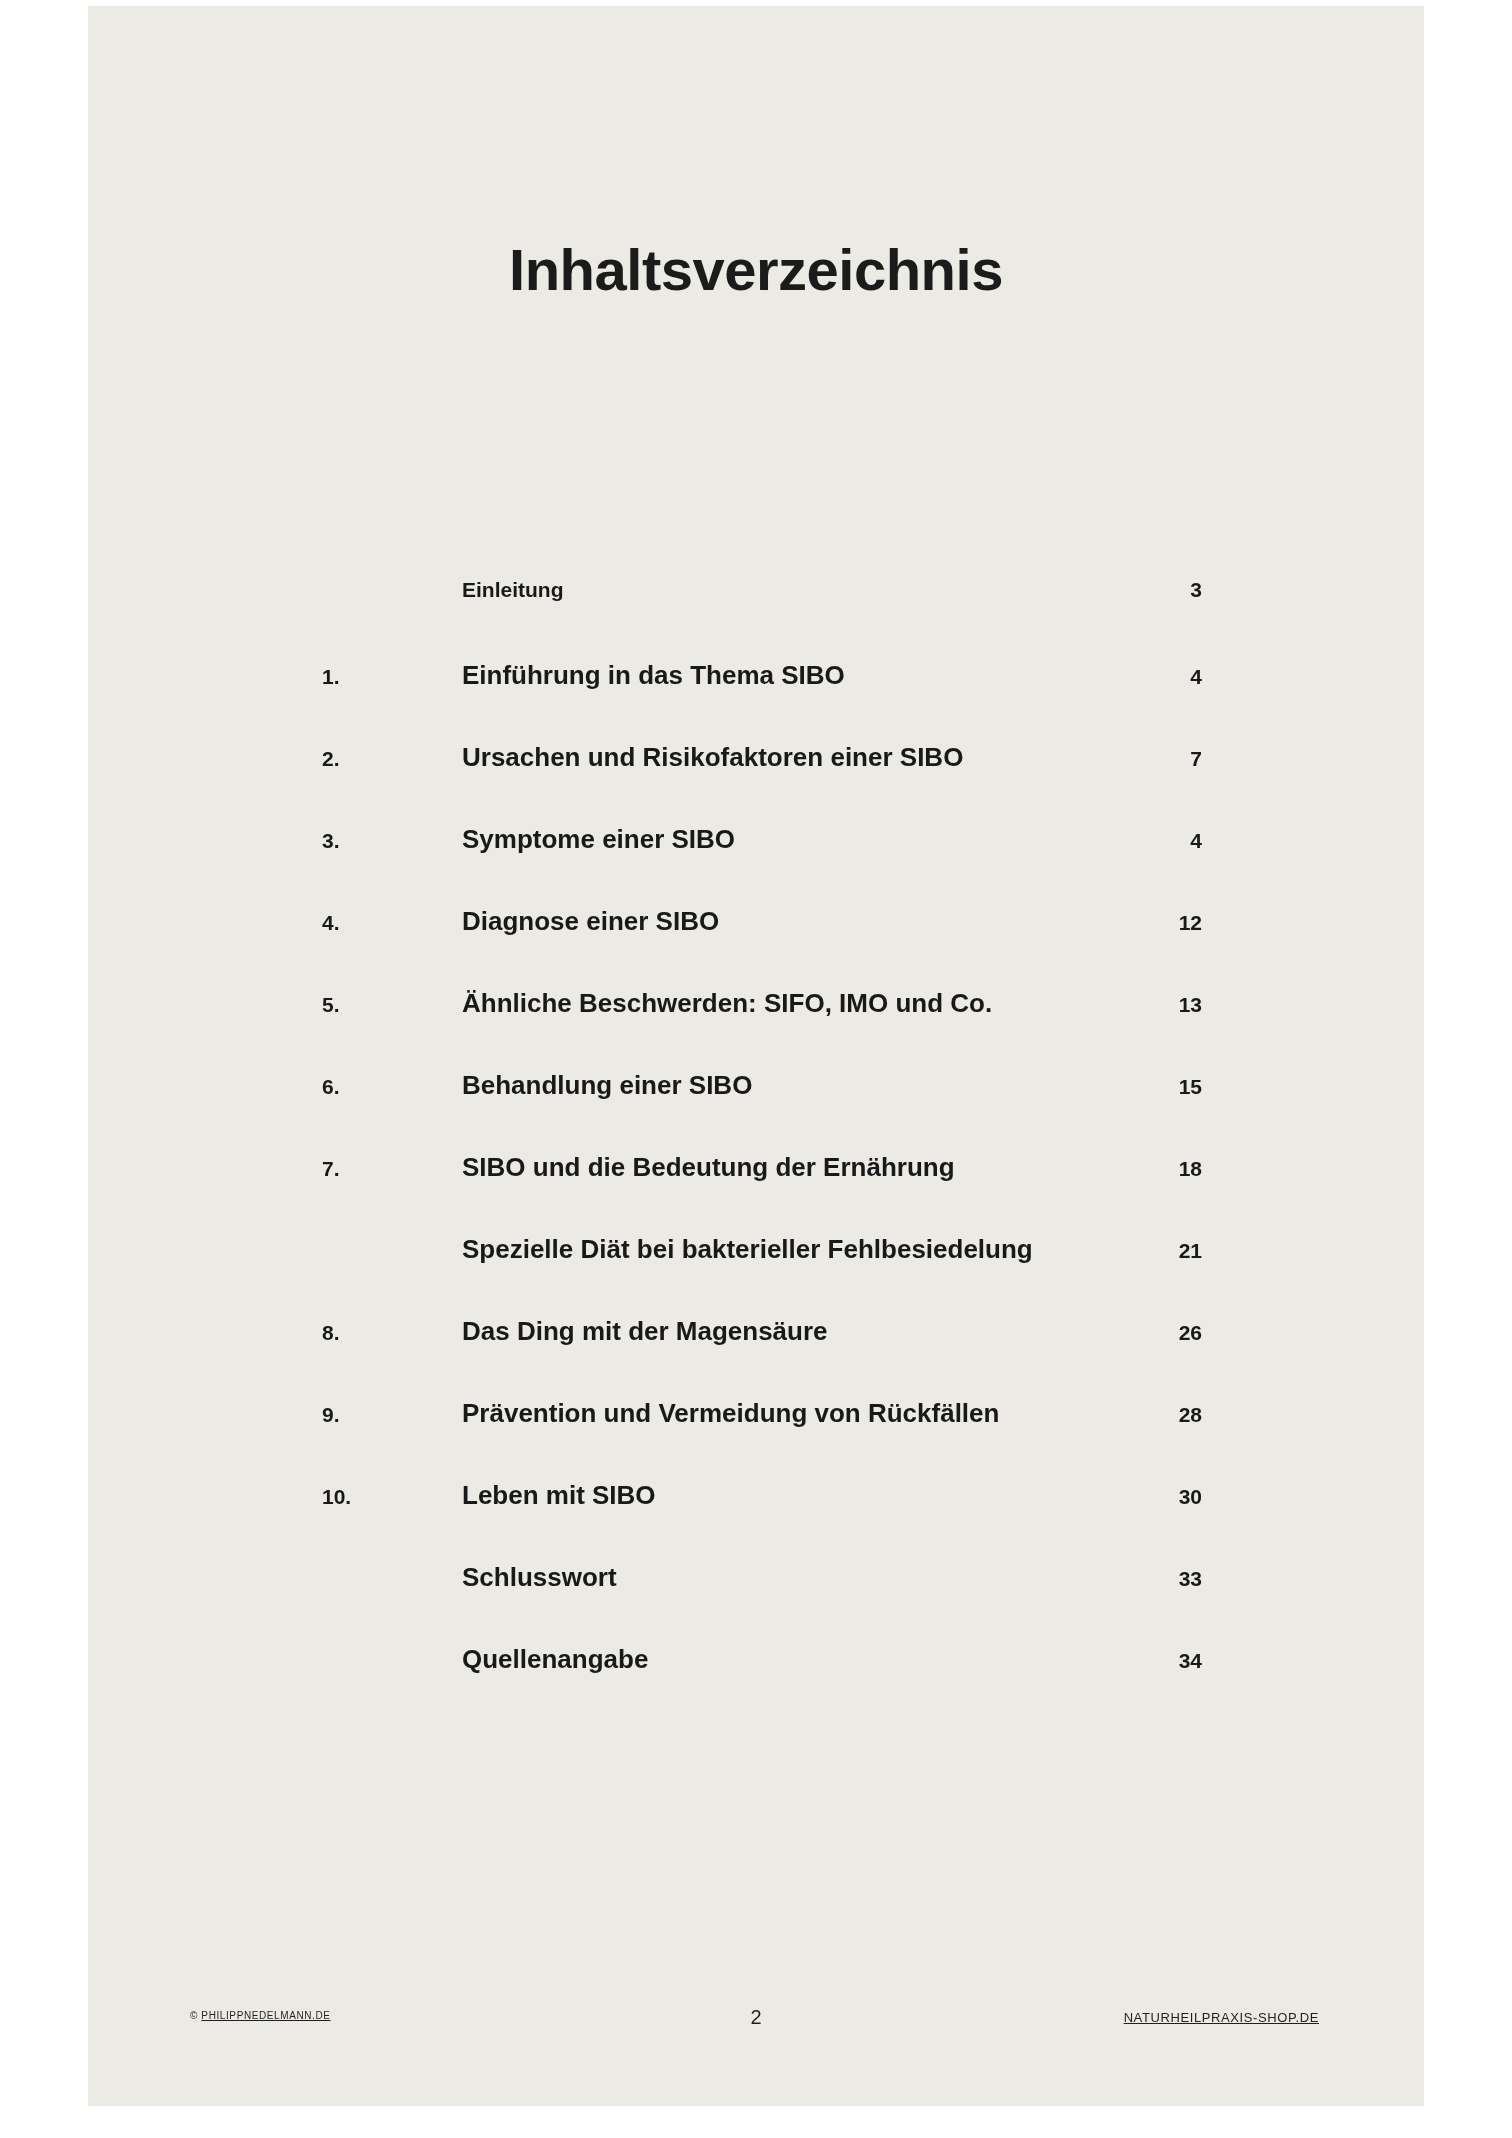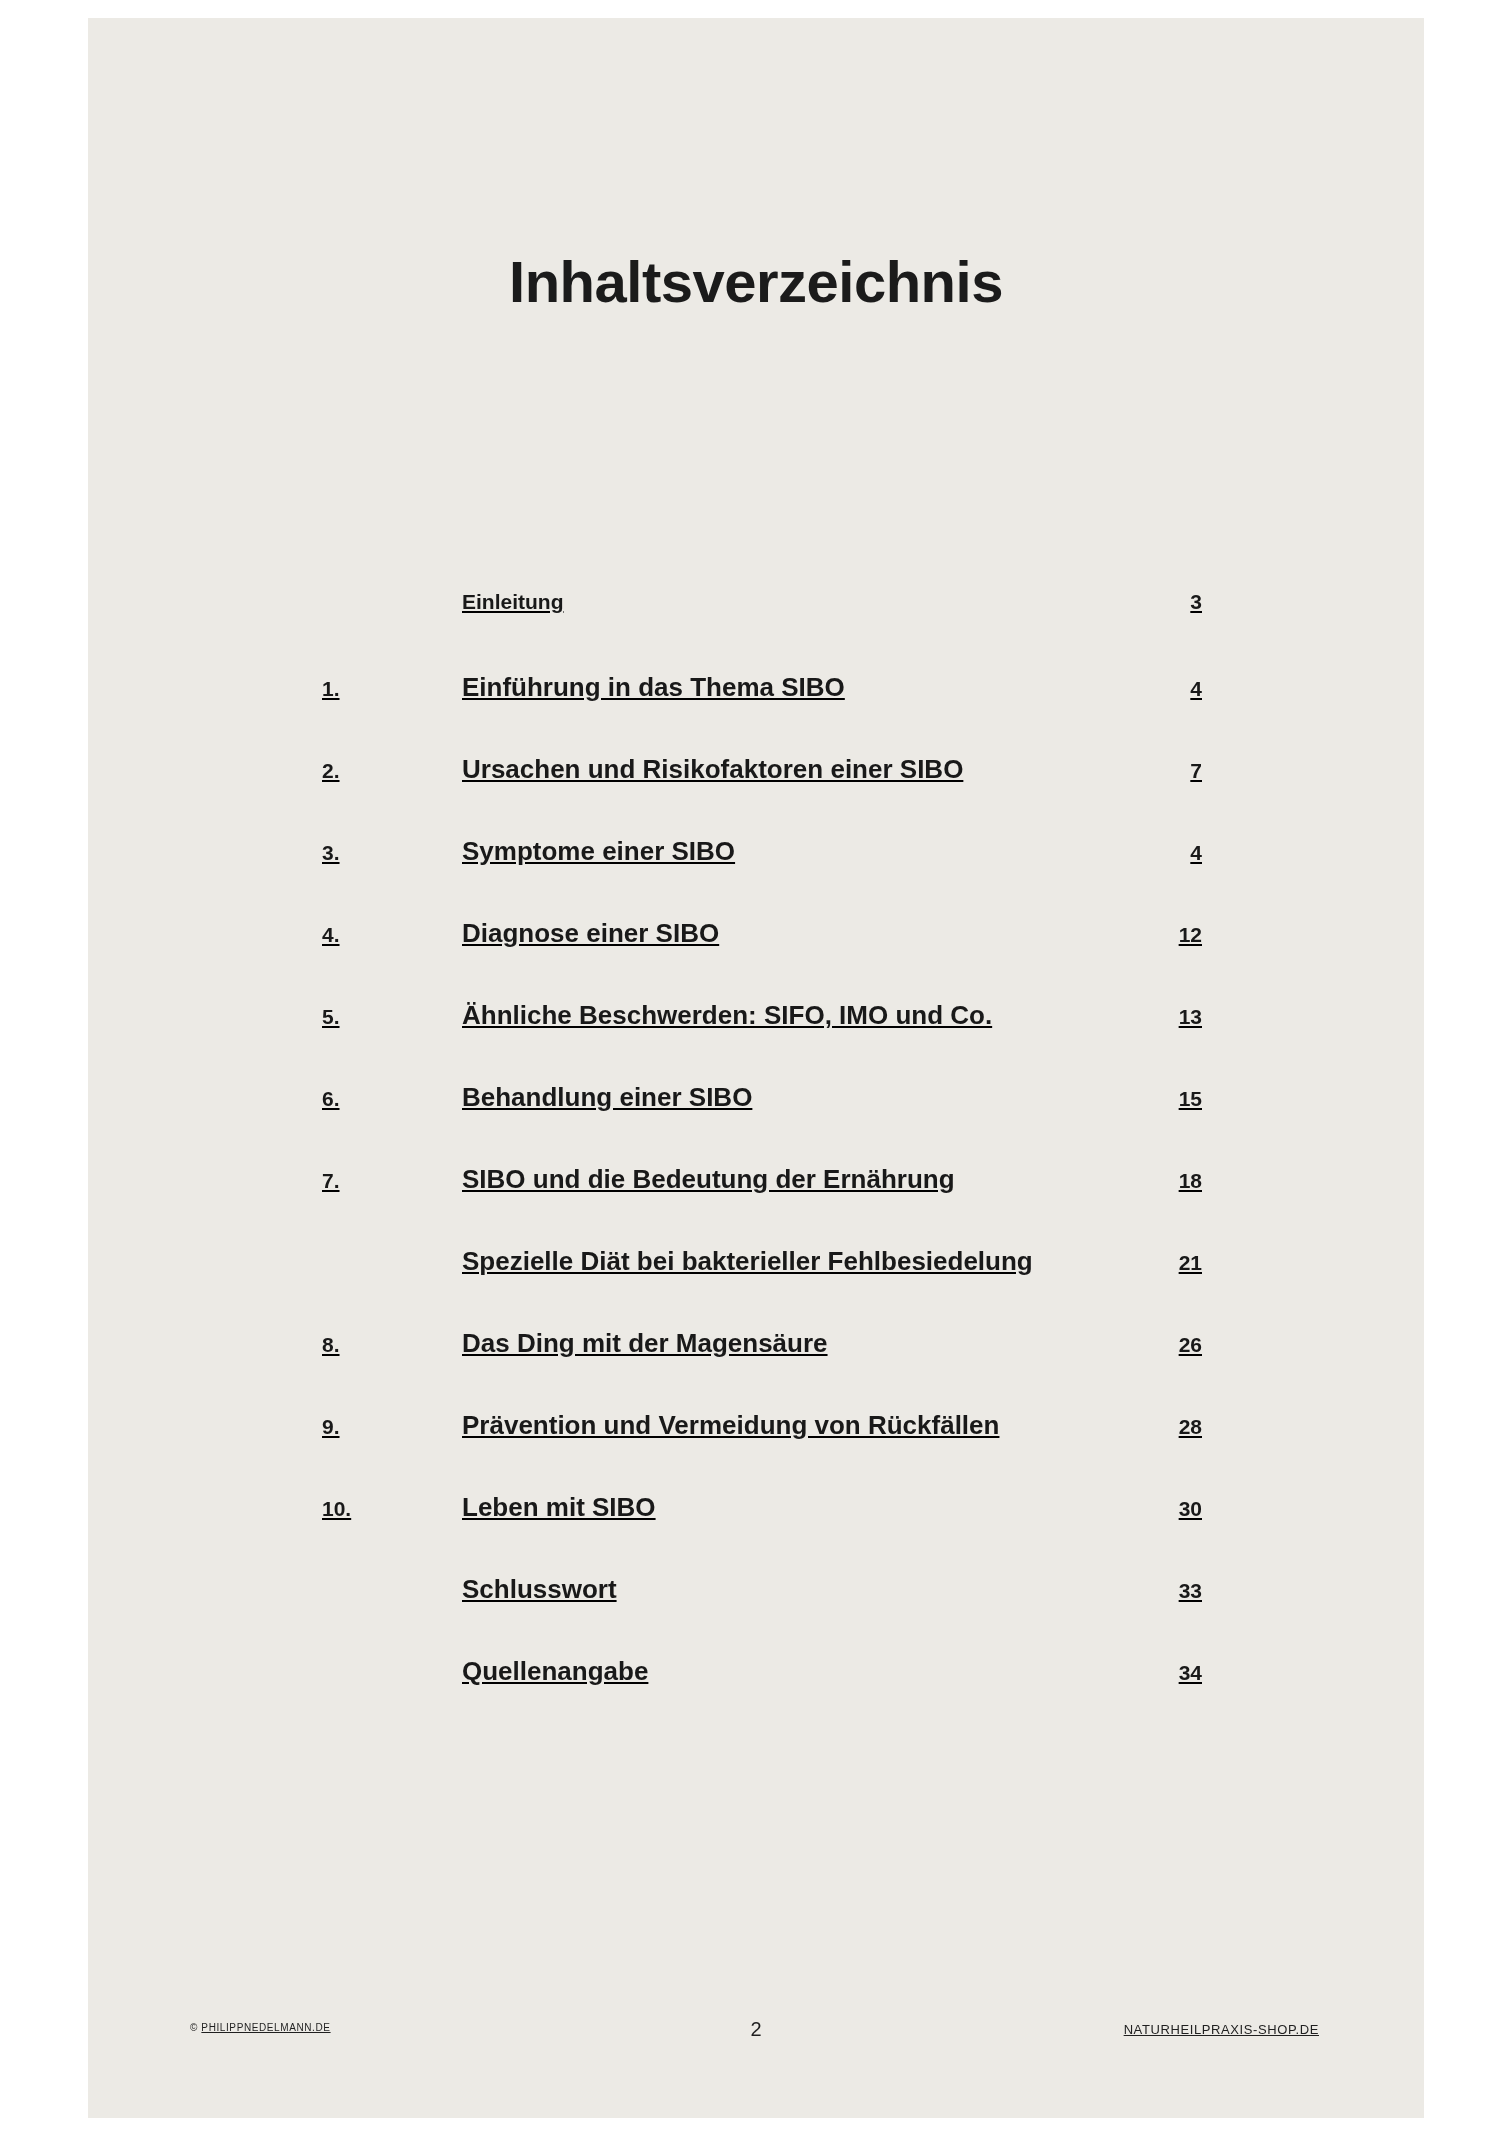--- a/index.html
+++ b/index.html
@@ -9,21 +9,21 @@
   }
   body {
     width: 1512px;
     height: 2138px;
     font-family: "Liberation Sans", sans-serif;
     overflow: hidden;
   }
   .page {
     position: absolute;
     left: 88px;
-    top: 18px;
+    top: 6px;
     width: 1336px;
     height: 2100px;
     background: #eceae5;
     box-sizing: border-box;
   }
   .doc-title {
     position: absolute;
     left: 0;
     top: 230px;
     width: 100%;
@@ -31,21 +31,20 @@
     font-size: 58px;
     font-weight: 700;
     color: #1b1b1b;
     letter-spacing: -0.5px;
   }
   .toc {
     position: absolute;
     left: 234px;
     top: 572px;
     width: 880px;
-    text-decoration: underline;
   }
   .toc-row {
     display: flex;
     align-items: baseline;
     height: 82px;
   }
   .toc-num {
     width: 140px;
     flex: 0 0 140px;
     font-size: 21px;

